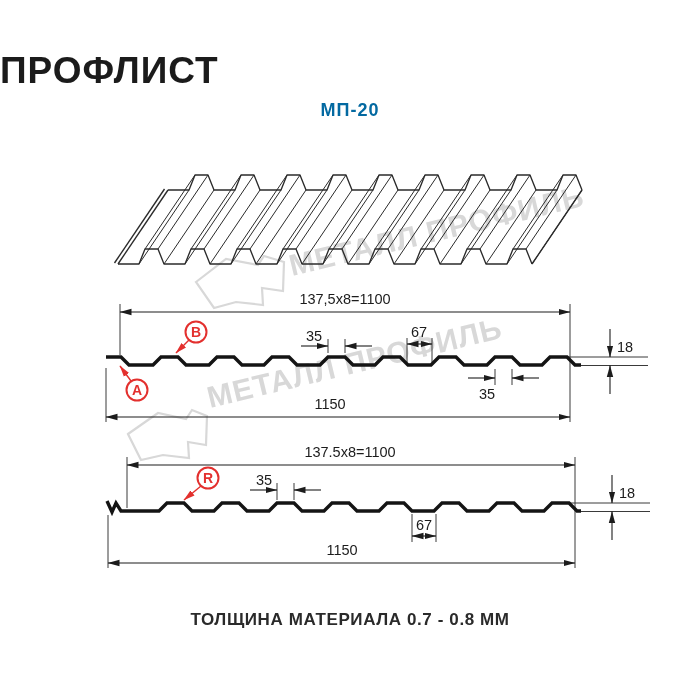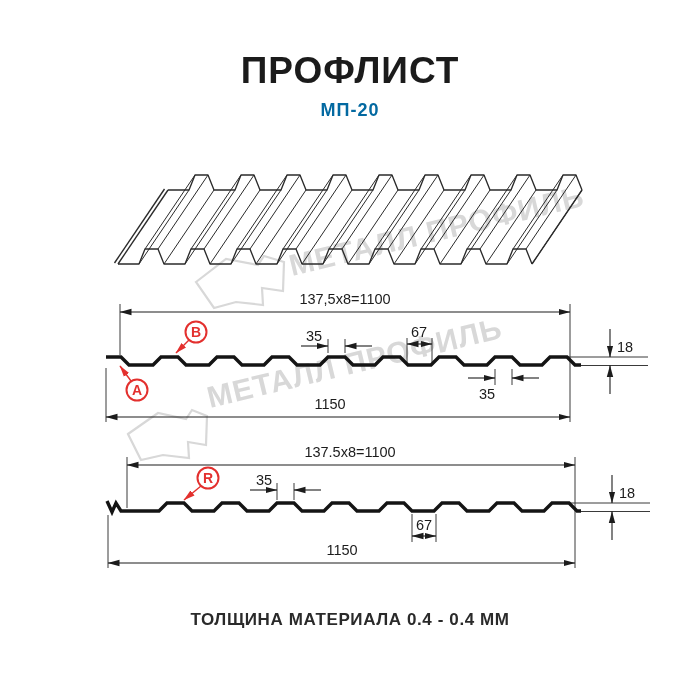--- a/index.html
+++ b/index.html
@@ -1,21 +1,21 @@
 <!DOCTYPE html>
 <html><head>
 <meta charset="utf-8">
 <style>
   html,body{margin:0;padding:0;}
   body{
     width:700px;height:700px;position:relative;background:#ffffff;
     font-family:"Liberation Sans","DejaVu Sans",sans-serif;overflow:hidden;
   }
   .title{
-    position:absolute;left:0;top:50px;width:700px;text-align:center;
+    position:absolute;left:0;top:50px;width:700px;text-align:left;
     font-size:37px;font-weight:800;letter-spacing:1px;color:#1b1b1b;
   }
   .subtitle{
     position:absolute;left:0;top:100px;width:700px;text-align:center;
     font-size:18px;font-weight:700;letter-spacing:1px;color:#0369a1;
   }
   .footer{
     position:absolute;left:0;top:610px;width:700px;text-align:center;
     font-size:17px;font-weight:600;letter-spacing:0.6px;color:#2a2a2a;
   }
@@ -180,13 +180,13 @@
     <path class="prof" d="M107,501 L112,512 L116,503 L121,511 L159,511 L167,503 L184,503 L192,511 L214,511 L222,503 L239,503 L247,511 L269,511 L277,503 L294,503 L302,511 L324,511 L332,503 L349,503 L357,511 L379,511 L387,503 L404,503 L412,511 L434,511 L442,503 L459,503 L467,511 L489,511 L497,503 L514,503 L522,511 L544,511 L552,503 L569,503 L577,511 L581,511"></path>
 
     <g>
       <line class="leader" stroke="#e3302e" x1="201" y1="486" x2="184" y2="500" marker-end="url(#mR)"></line>
       <circle class="lblc" cx="208" cy="478" r="10.5" stroke="#e3302e"></circle>
       <text class="lbl" fill="#e3302e" x="208" y="483">R</text>
     </g>
   </g>
 </svg>
 
-<div class="footer">ТОЛЩИНА МАТЕРИАЛА 0.4 - 0.4 ММ</div>
+<div class="footer">ТОЛЩИНА МАТЕРИАЛА 0.7 - 0.8 ММ</div>
 
 </body></html>

